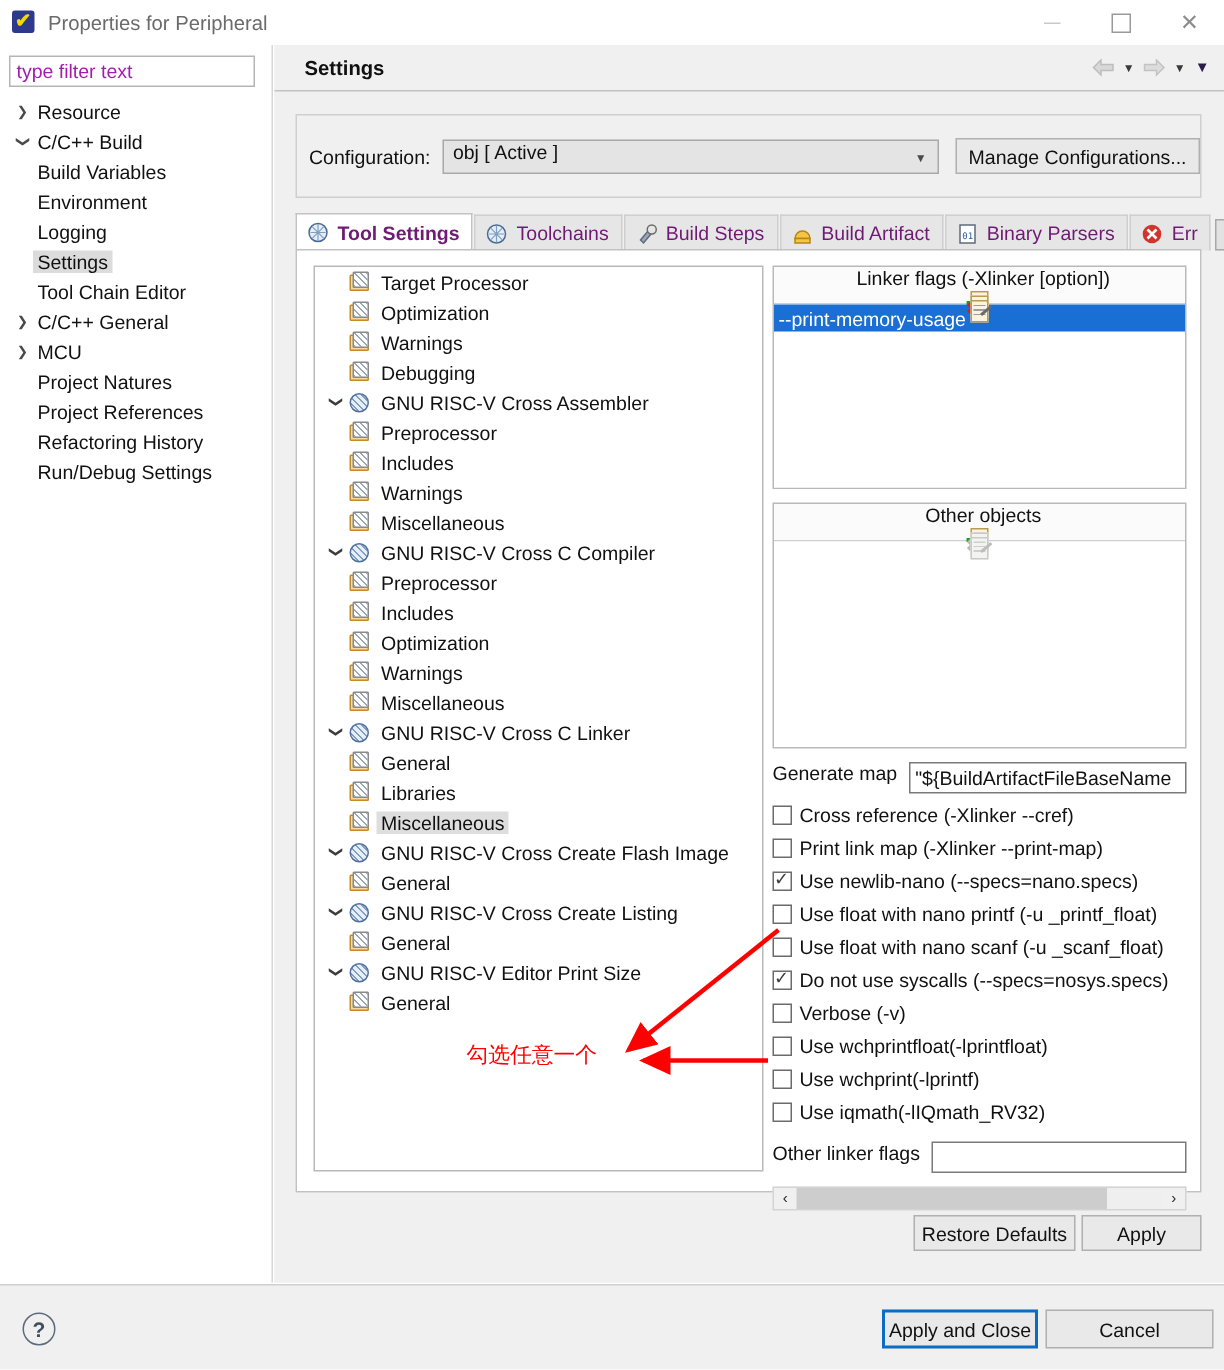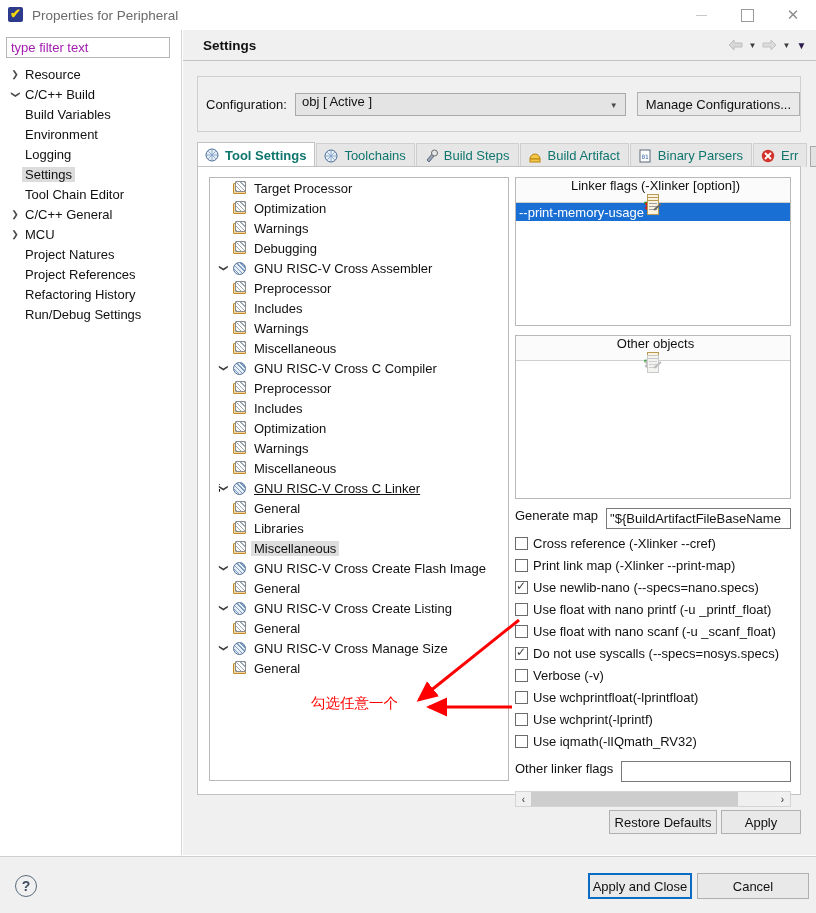--- a/index.html
+++ b/index.html
@@ -94,21 +94,21 @@
   .btn {
     background: #e9e9e9; border: 1px solid #b0b0b0; font-size: 13px; color: #111;
     display: flex; align-items: center; justify-content: center; white-space: nowrap;
   }
   .manage { margin-left: 11px; height: 24px; padding: 0 8px; }
 
   
   .tabs { position: absolute; left: 14px; top: 80px; width: 604px; height: 25px; display: flex; align-items: flex-end; }
   .tab {
     height: 24px; display: flex; align-items: center; padding: 0 8px 0 7px; gap: 5px;
-    font-size: 13px; color: #0f766e; background: #e6e6e6; border: 1px solid #cfcfcf;
+    font-size: 13px; color: #701a75; background: #e6e6e6; border: 1px solid #cfcfcf;
     border-bottom: none; margin-right: 1px; white-space: nowrap;
   }
   .tab.active { background: #ffffff; border-color: #c2c2c2; height: 25px; }
   .tabscroll { margin-left: 2px; display: flex; }
   .tabscroll div {
     width: 17px; height: 21px; background: #e2e2e2; border: 1px solid #a8a8a8;
     display: flex; align-items: center; justify-content: center; font-size: 8px; color: #333;
   }
   .tabscroll div:first-child { margin-right: 2px; }
 
@@ -478,82 +478,82 @@
               </span>
               <span class="txt">Warnings</span>
             </div>
             <div class="tt" style="padding-left: 22px;">
               <span class="ico tool">
                 <span class="p1"></span>
                 <span class="p2"></span>
               </span>
               <span class="txt">Miscellaneous</span>
             </div>
-            <div class="tt" style="padding-left: 6px; text-decoration: underline;">
-              <span class="arr" style="transform: rotate(90deg);">❯</span>
-              <span class="ico cat">
-                <span class="c"></span>
-              </span>
-              <span class="txt">GNU RISC-V Cross C Linker</span>
-            </div>
-            <div class="tt" style="padding-left: 22px;">
-              <span class="ico tool">
-                <span class="p1"></span>
-                <span class="p2"></span>
-              </span>
-              <span class="txt">General</span>
-            </div>
-            <div class="tt" style="padding-left: 22px;">
-              <span class="ico tool">
-                <span class="p1"></span>
-                <span class="p2"></span>
-              </span>
-              <span class="txt">Libraries</span>
-            </div>
-            <div class="tt sel" style="padding-left: 22px;">
-              <span class="ico tool">
-                <span class="p1"></span>
-                <span class="p2"></span>
-              </span>
-              <span class="txt">Miscellaneous</span>
-            </div>
             <div class="tt" style="padding-left: 6px;">
               <span class="arr" style="transform: rotate(90deg);">❯</span>
               <span class="ico cat">
                 <span class="c"></span>
               </span>
-              <span class="txt">GNU RISC-V Cross Create Flash Image</span>
+              <span class="txt">GNU RISC-V Cross C Linker</span>
             </div>
             <div class="tt" style="padding-left: 22px;">
               <span class="ico tool">
                 <span class="p1"></span>
                 <span class="p2"></span>
               </span>
               <span class="txt">General</span>
+            </div>
+            <div class="tt" style="padding-left: 22px;">
+              <span class="ico tool">
+                <span class="p1"></span>
+                <span class="p2"></span>
+              </span>
+              <span class="txt">Libraries</span>
+            </div>
+            <div class="tt sel" style="padding-left: 22px;">
+              <span class="ico tool">
+                <span class="p1"></span>
+                <span class="p2"></span>
+              </span>
+              <span class="txt">Miscellaneous</span>
             </div>
             <div class="tt" style="padding-left: 6px;">
               <span class="arr" style="transform: rotate(90deg);">❯</span>
               <span class="ico cat">
                 <span class="c"></span>
               </span>
-              <span class="txt">GNU RISC-V Cross Create Listing</span>
+              <span class="txt">GNU RISC-V Cross Create Flash Image</span>
             </div>
             <div class="tt" style="padding-left: 22px;">
               <span class="ico tool">
                 <span class="p1"></span>
                 <span class="p2"></span>
               </span>
               <span class="txt">General</span>
             </div>
             <div class="tt" style="padding-left: 6px;">
               <span class="arr" style="transform: rotate(90deg);">❯</span>
               <span class="ico cat">
                 <span class="c"></span>
               </span>
-              <span class="txt">GNU RISC-V Cross Manage Size</span>
+              <span class="txt">GNU RISC-V Cross Create Listing</span>
+            </div>
+            <div class="tt" style="padding-left: 22px;">
+              <span class="ico tool">
+                <span class="p1"></span>
+                <span class="p2"></span>
+              </span>
+              <span class="txt">General</span>
+            </div>
+            <div class="tt" style="padding-left: 6px;">
+              <span class="arr" style="transform: rotate(90deg);">❯</span>
+              <span class="ico cat">
+                <span class="c"></span>
+              </span>
+              <span class="txt">GNU RISC-V Editor Print Size</span>
             </div>
             <div class="tt" style="padding-left: 22px;">
               <span class="ico tool">
                 <span class="p1"></span>
                 <span class="p2"></span>
               </span>
               <span class="txt">General</span>
             </div>
           </div>
 

